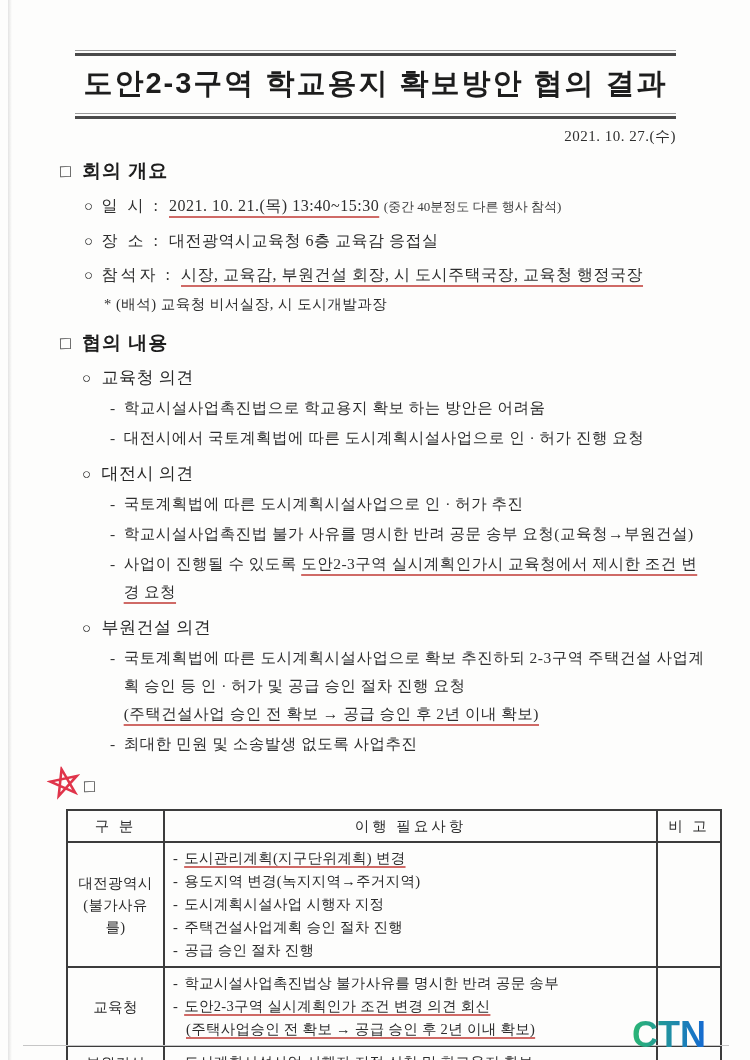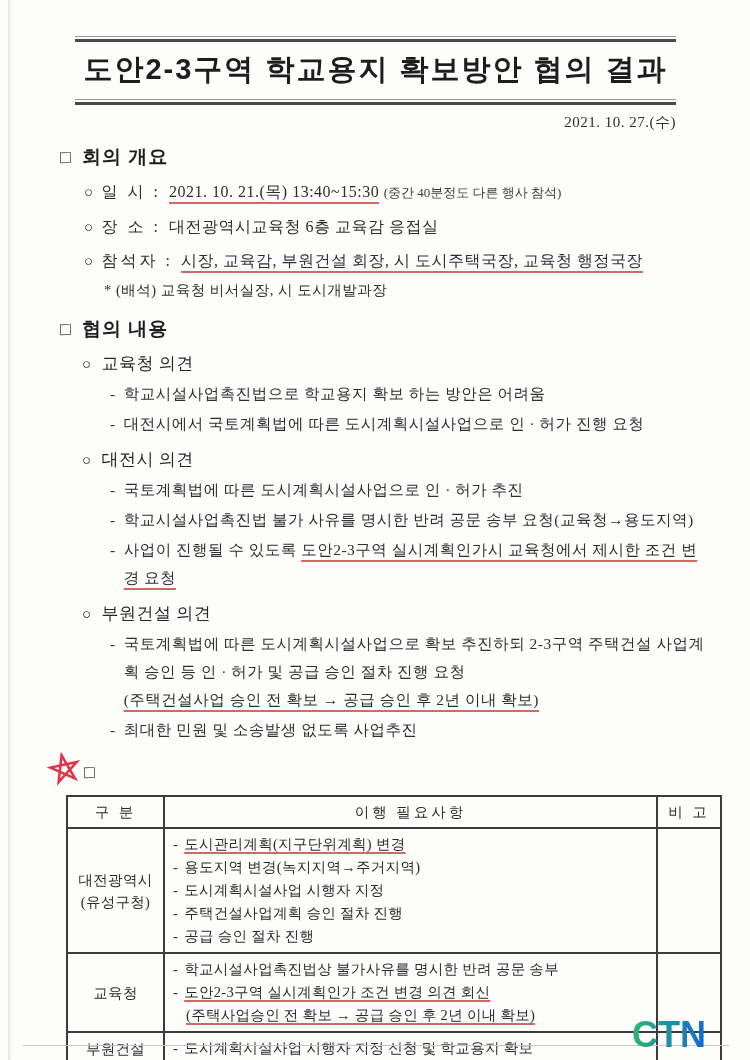--- a/index.html
+++ b/index.html
@@ -18,21 +18,21 @@
     background:#fdfdfc;
     color:var(--ink);
     font-family:"Liberation Serif","DejaVu Serif",serif;
     font-size:16px;
     letter-spacing:.5px;
     position:relative;
   }
   .page{
     position:relative;
     width:734px;height:1060px;
-    padding:36px 28px 0 60px;
+    padding:50px 28px 0 60px;
   }
   .page::before{ 
     content:"";position:absolute;left:8px;top:0;bottom:0;width:4px;
     background:linear-gradient(to right,rgba(0,0,0,.10),rgba(0,0,0,0));
     pointer-events:none;
   }
 
   
   .title-block{margin:0 30px 0 15px;}
   .rule{
@@ -231,21 +231,21 @@
     <div class="subsec-title">
       <span class="circ">○</span>
       <span>대전시 의견</span>
     </div>
     <div class="bullet">
       <span class="mk">-</span>
       <span class="tx">국토계획법에 따른 도시계획시설사업으로 인 · 허가 추진</span>
     </div>
     <div class="bullet">
       <span class="mk">-</span>
-      <span class="tx">학교시설사업촉진법 불가 사유를 명시한 반려 공문 송부 요청(교육청→용도지역)</span>
+      <span class="tx">학교시설사업촉진법 불가 사유를 명시한 반려 공문 송부 요청(교육청→부원건설)</span>
     </div>
     <div class="bullet">
       <span class="mk">-</span>
       <span class="tx"><span>사업이 진행될 수 있도록 </span><span class="u-red">도안2-3구역 실시계획인가시 교육청에서 제시한 조건 변경 요청</span></span>
     </div>
   </div>
 
   <div class="subsec">
     <div class="subsec-title">
       <span class="circ">○</span>
@@ -275,21 +275,21 @@
       <tr>
         <th class="col-org">구 분</th>
         <th>이행 필요사항</th>
         <th class="col-remark">비 고</th>
       </tr>
     </thead>
     <tbody>
       <tr>
         <td class="org-cell">
           <div>대전광역시</div>
-          <div>(유성구청)</div>
+          <div>(불가사유를)</div>
         </td>
         <td>
           <div class="titem">
               <span class="mk">-</span>
               <span class="t-u">도시관리계획(지구단위계획) 변경</span>
             </div>
           <div class="titem">
               <span class="mk">-</span>
               <span>용도지역 변경(녹지지역→주거지역)</span>
             </div>

